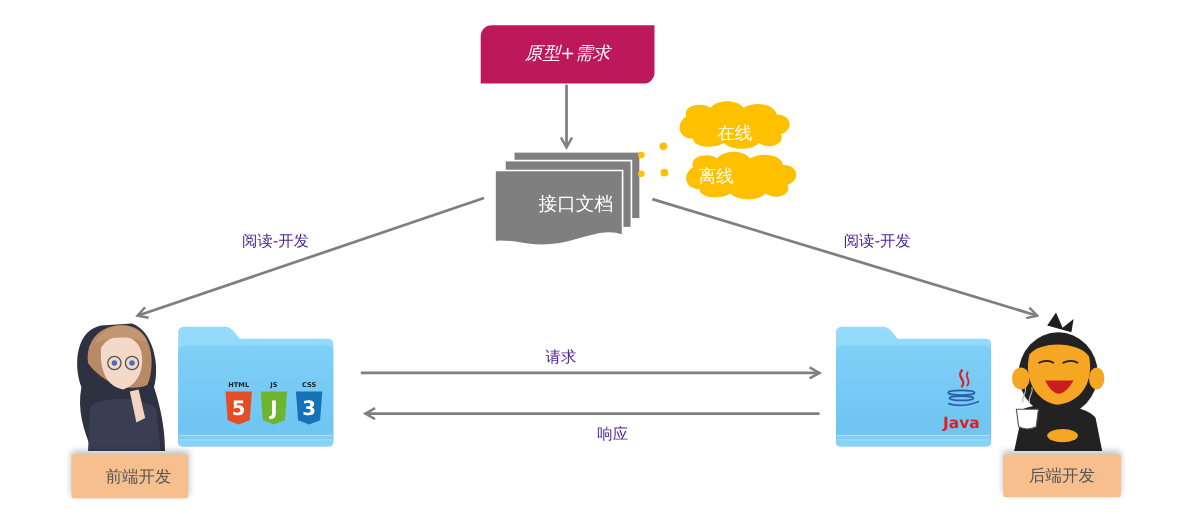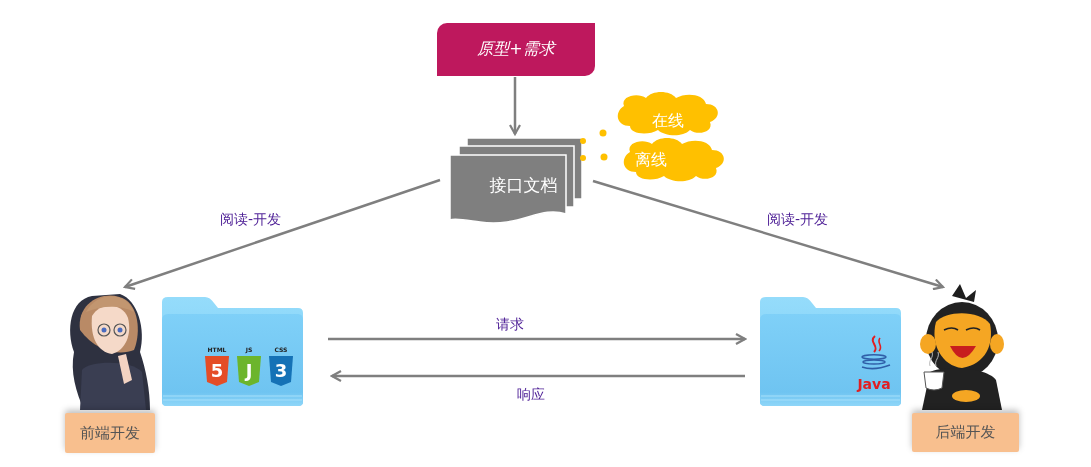--- a/index.html
+++ b/index.html
@@ -143,20 +143,20 @@
 <div class="box-label cloud-text abs" style="left:628px;top:108px;width:80px;height:24px;align-items:flex-end;">
   <span>在线</span>
 </div>
 <div class="box-label cloud-text abs" style="left:611px;top:148px;width:80px;height:24px;">
   <span>离线</span>
 </div>
 
 <div class="edge-label" style="left:220px;top:211px;">阅读-开发</div>
 <div class="edge-label" style="left:767px;top:211px;">阅读-开发</div>
 <div class="edge-label" style="left:496px;top:316px;">请求</div>
-<div class="edge-label" style="left:517px;top:386px;">响应</div>
+<div class="edge-label" style="left:543px;top:386px;">响应</div>
 
-<div class="role-label" style="left:65px;top:413px;width:90px;height:40px;">
+<div class="role-label" style="left:65px;top:413px;width:90px;height:40px;padding-left:16px;">
   <span>前端开发</span>
 </div>
 <div class="role-label" style="left:912px;top:413px;width:107px;height:39px;">
   <span>后端开发</span>
 </div>
 
 </body></html>

